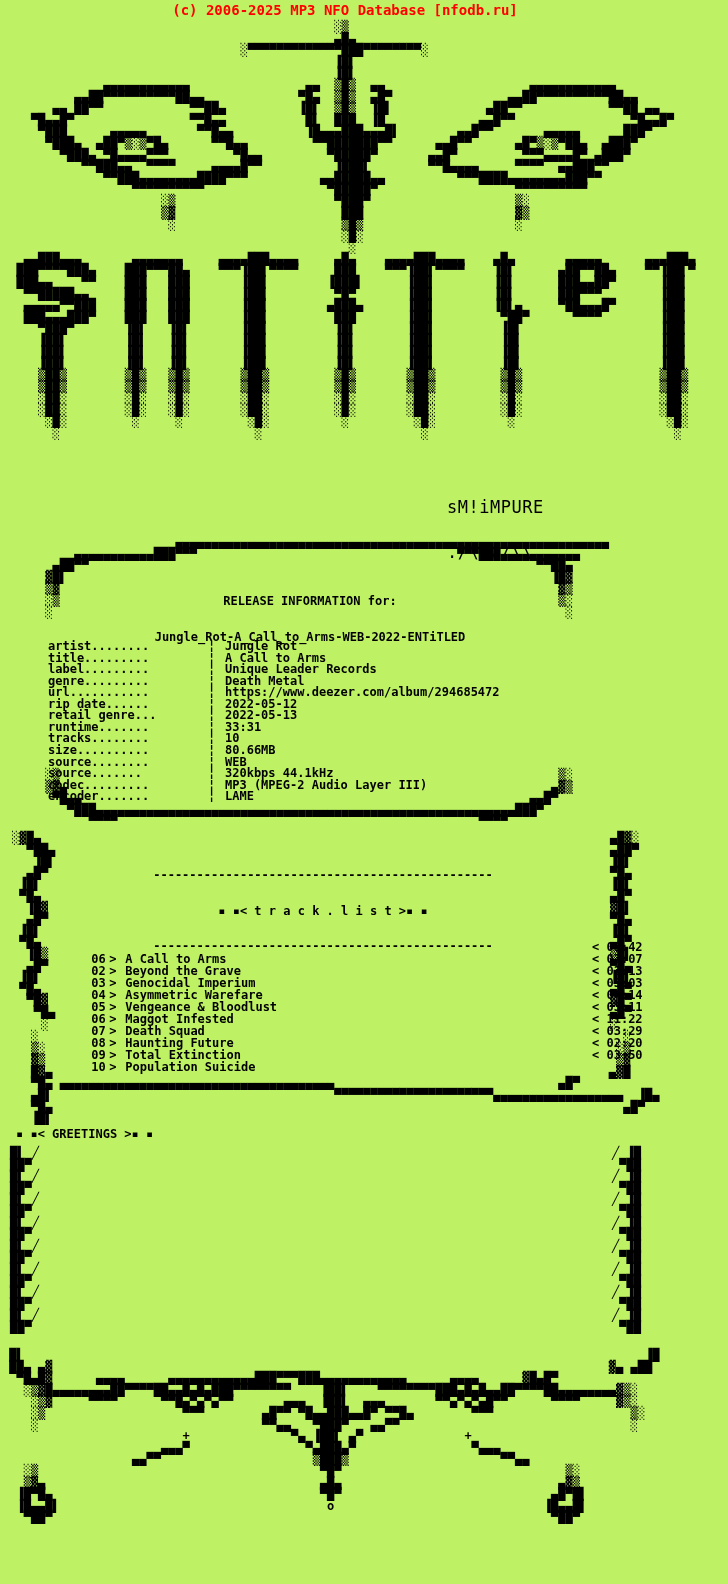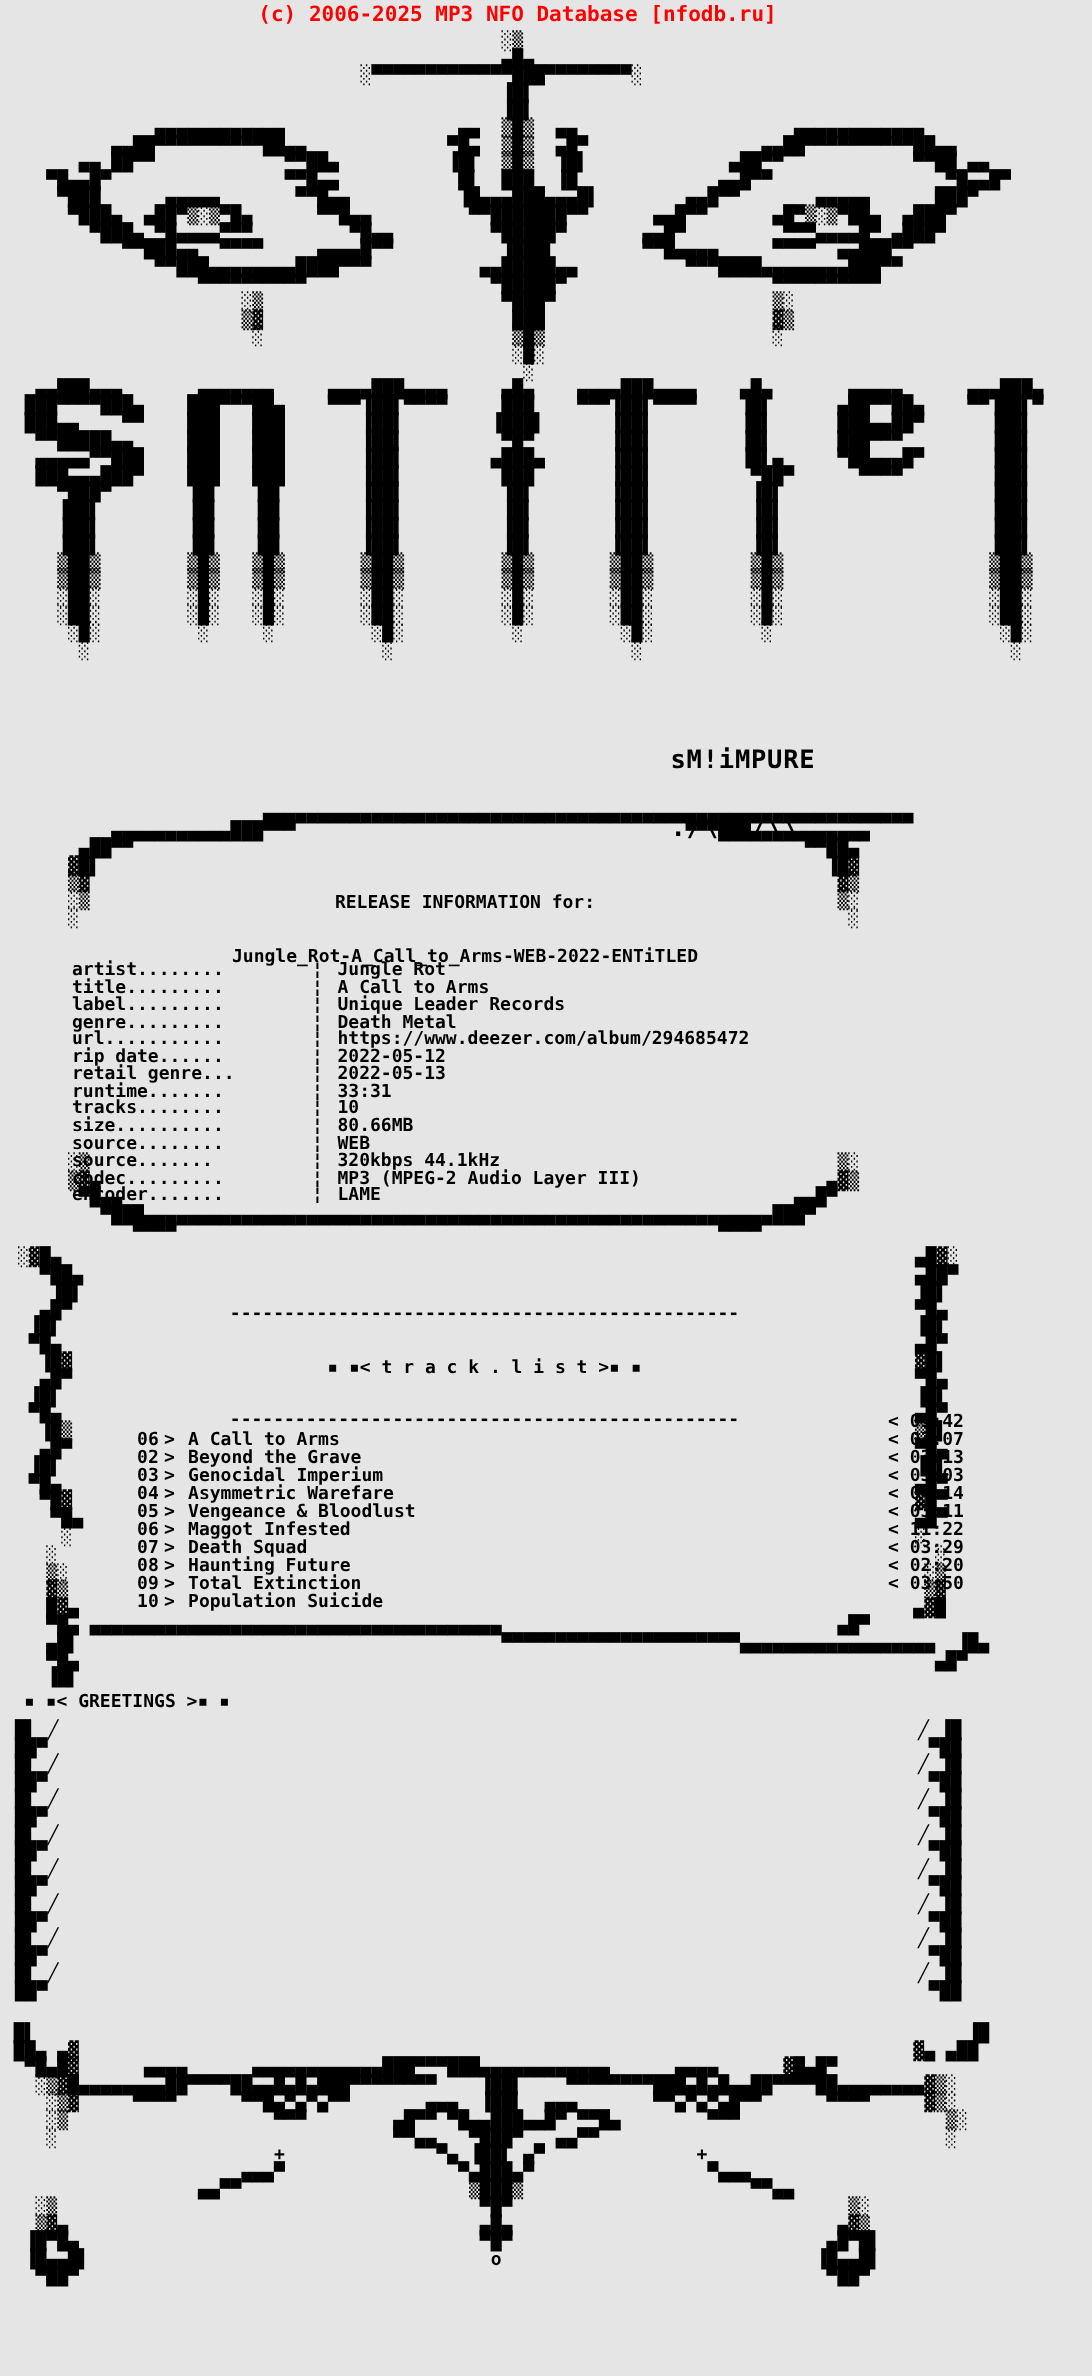--- a/index.html
+++ b/index.html
@@ -1,19 +1,19 @@
 <!DOCTYPE html>
 <html><head>
 <meta charset="utf-8">
 <style>
   html,body { margin:0; padding:0; }
   body { background:#ffffff; }
   #page {
     position:relative; width:728px; height:1584px;
-    background:#e5e5e5; overflow:hidden;
+    background:#bef264; overflow:hidden;
     font-family:"DejaVu Sans Mono", monospace;
     color:#000;
   }
   .abs { position:absolute; }
   pre.art {
     margin:0; font-family:"DejaVu Sans Mono", monospace;
     font-weight:bold; font-size:12px; line-height:11.6px;
     white-space:pre; color:#000;
   }
   .mono {
@@ -21,21 +21,21 @@
     font-size:12px; line-height:11.7px; white-space:pre; color:#000;
   }
   #copyright {
     top:2px; left:0; width:690px; text-align:center;
     font-family:"DejaVu Sans Mono", monospace; font-weight:bold;
     font-size:14px; line-height:16px; color:#ff0000; white-space:pre;
   }
   #logo { top:22px; left:2px; }
   #sig {
     left:447px; top:470px; text-align:center;
-    font-family:"DejaVu Sans Mono", monospace; font-weight:bold;
+    font-family:"DejaVu Sans Mono", monospace; font-weight:normal;
     font-size:17px; line-height:15px; letter-spacing:0.5px; white-space:pre;
   }
   #frame-top { top:537px; left:2px; }
   #rel-head { top:573px; left:0; width:620px; text-align:center; }
   #fields { top:606px; left:48px; }
   .frow { display:flex; height:11.55px; }
   .flabel { width:160px; }
   .fsep { width:17px; }
   #frame-bottom { top:770px; left:2px; }
   #side-left  { top:833px; left:12px; }

